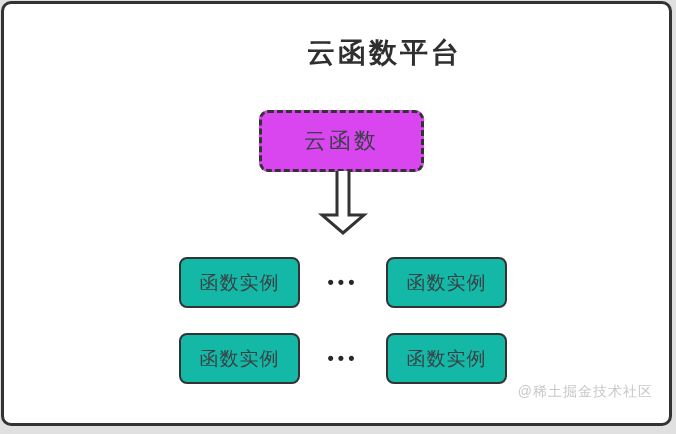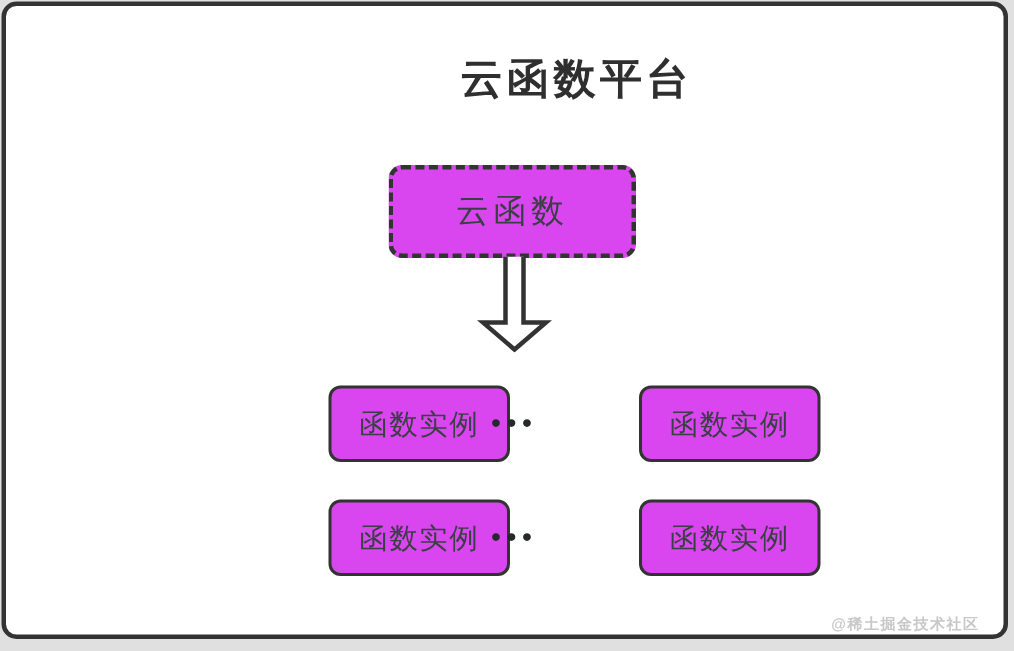--- a/index.html
+++ b/index.html
@@ -64,22 +64,21 @@
     height: 51px;
     box-sizing: border-box;
     border: 2.5px solid #333333;
     border-radius: 8px;
     display: flex;
     align-items: center;
     justify-content: center;
     font-size: 19px;
     letter-spacing: 1px;
     color: #3a3f45;
-    background: #d946ef;
-    margin-left: 40px;
+    background: #14b8a6;
   }
   .inst-1 { left: 175px; top: 253px; }
   .inst-2 { left: 382px; top: 253px; }
   .inst-3 { left: 175px; top: 329px; }
   .inst-4 { left: 382px; top: 329px; }
   .dots {
     position: absolute;
     left: 339px;
     transform: translateX(-50%);
     font-size: 18px;
@@ -87,25 +86,24 @@
     letter-spacing: 4px;
     line-height: 14px;
     color: #26292c;
     white-space: nowrap;
   }
   .dots-1 { top: 271px; }
   .dots-2 { top: 347px; }
   .watermark {
     position: absolute;
     right: 16px;
-    bottom: 0;
-    font-size: 10px;
+    bottom: 22px;
+    font-size: 14px;
     letter-spacing: 1px;
     color: #c8c8c8;
-    font-weight: bold;
   }
 </style>
 </head>
 <body>
 
 <div class="card">
 
   <div class="diagram-title">云函数平台</div>
 
   <div class="dashed-node">

